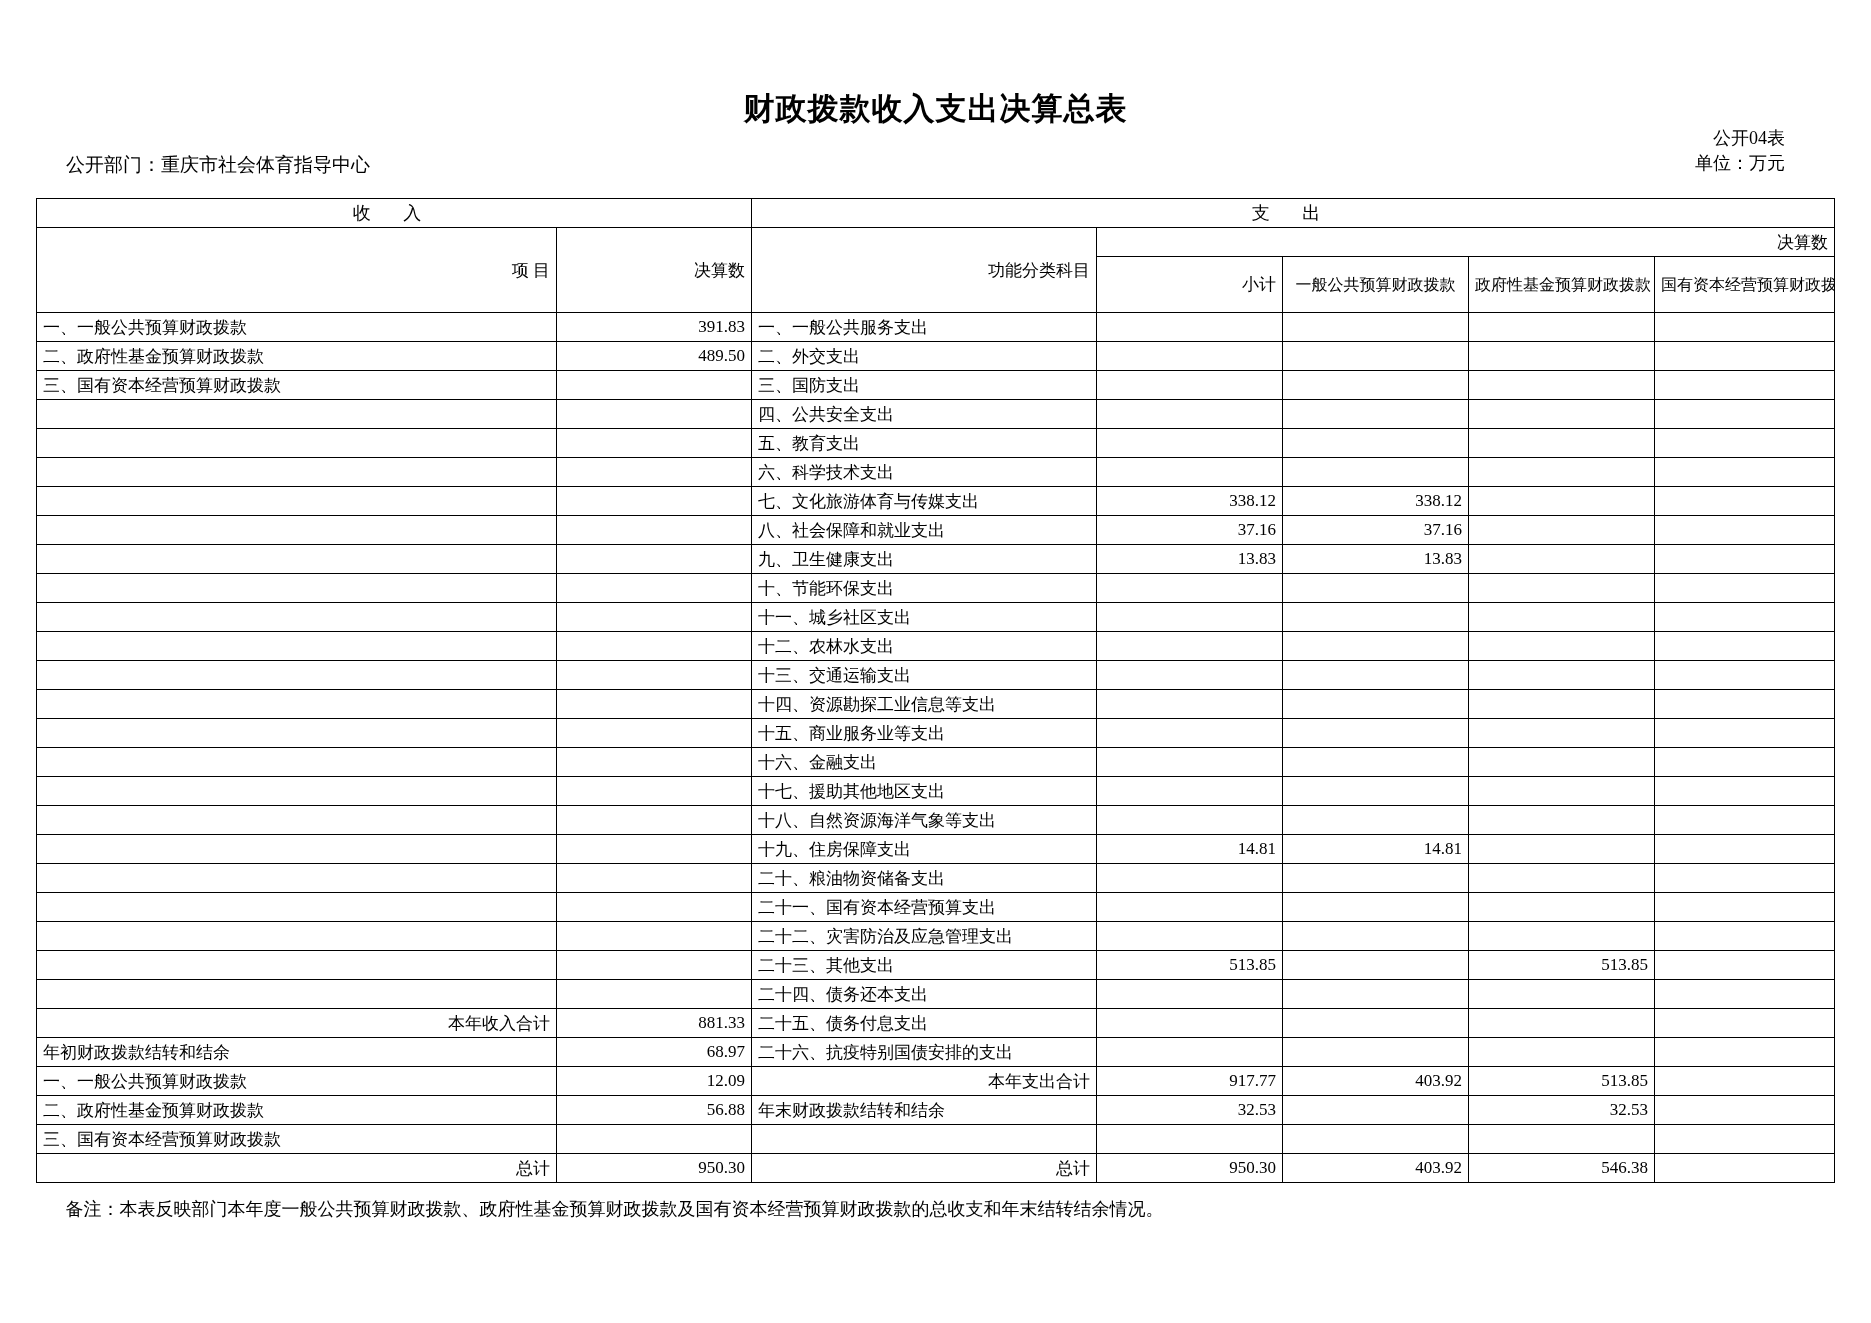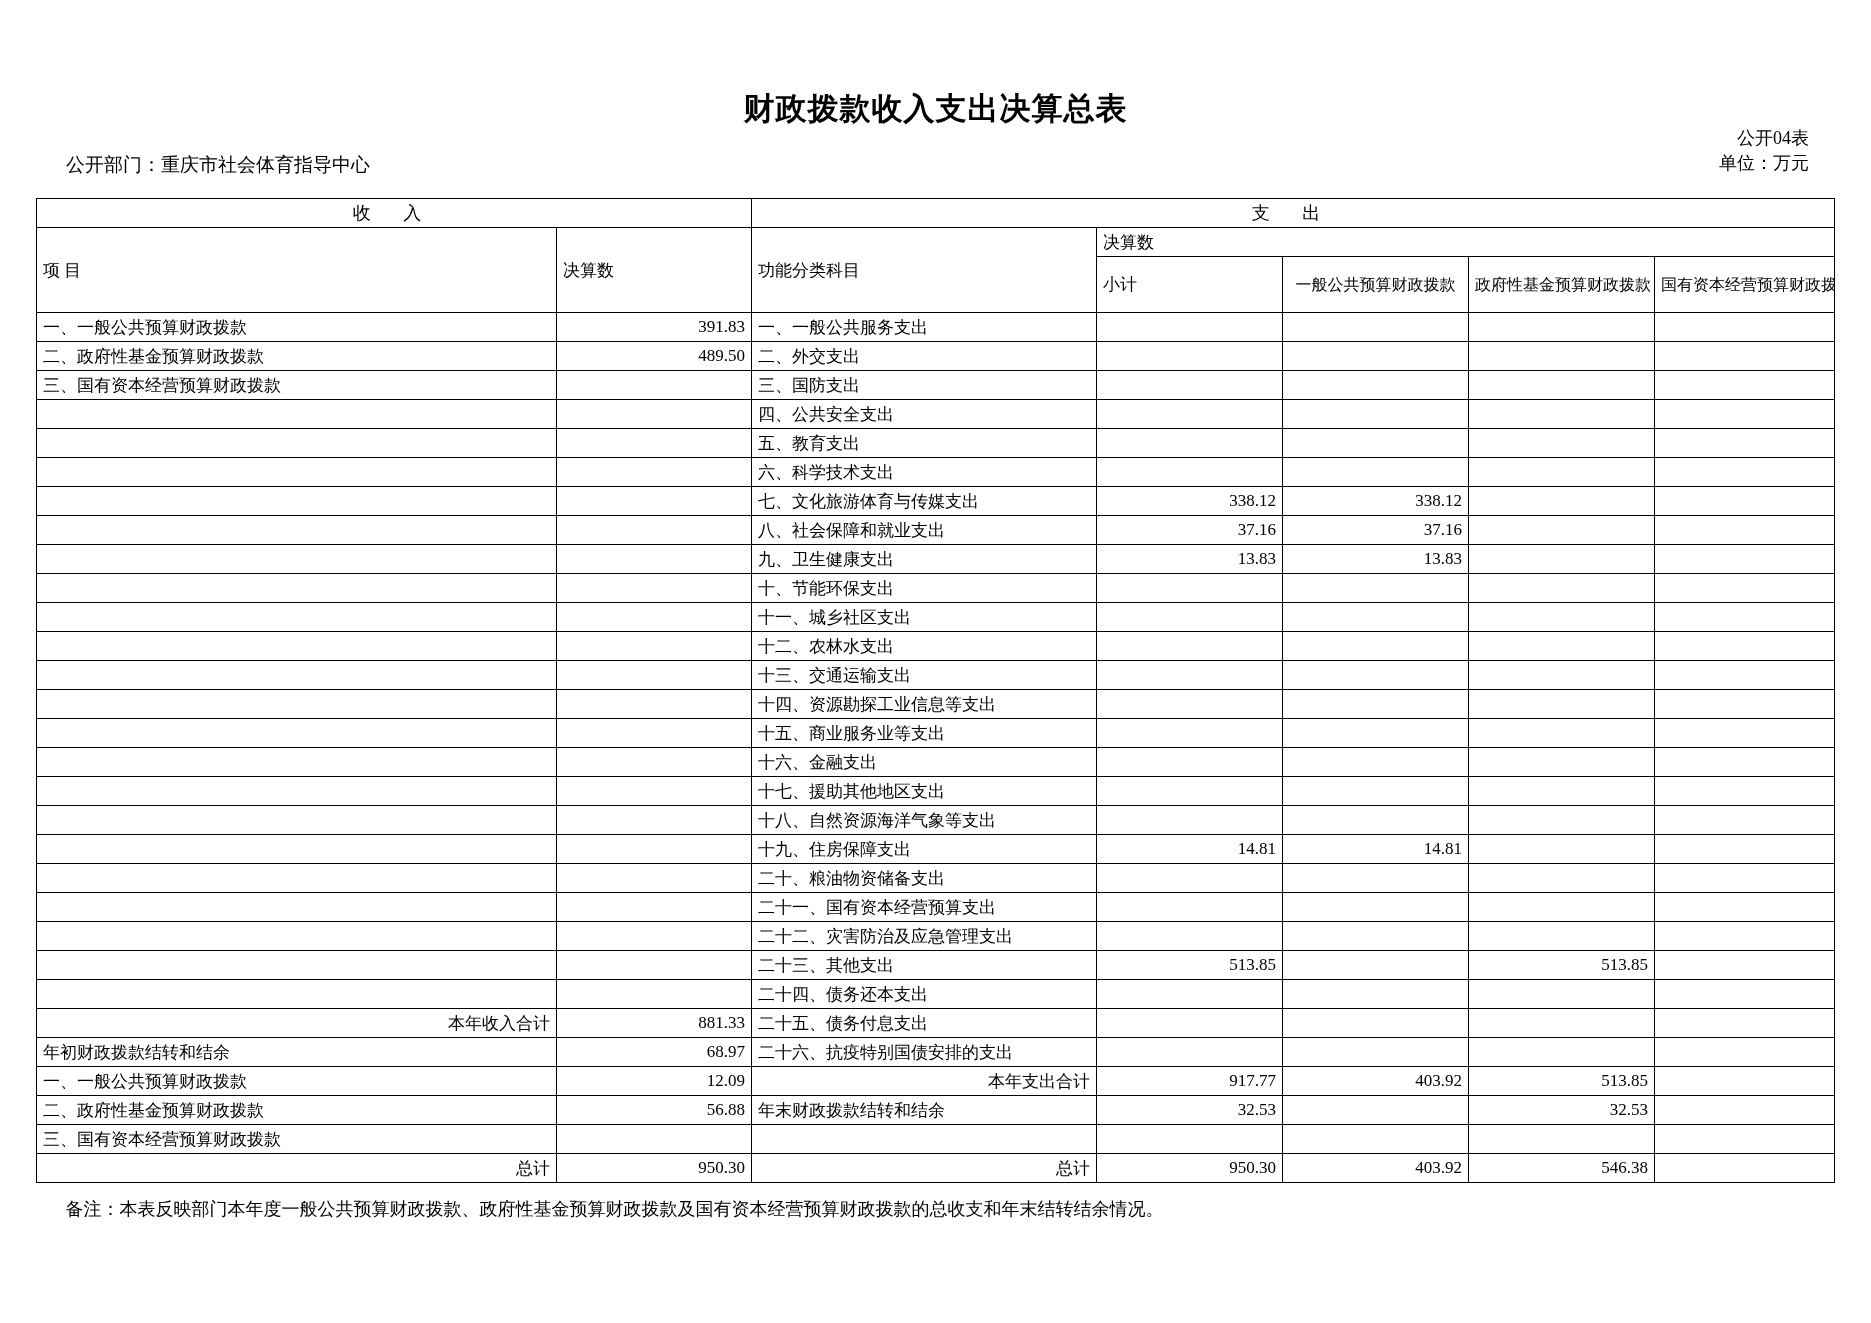--- a/index.html
+++ b/index.html
@@ -35,21 +35,21 @@
   }
   .dept {
     position: absolute;
     left: 66px;
     top: 0px;
     font-size: 19px;
     white-space: nowrap;
   }
   .right-meta {
     position: absolute;
-    right: 62px;
+    right: 86px;
     top: -26px;
     text-align: right;
     font-size: 18px;
     line-height: 25px;
   }
   table.main {
     border-collapse: collapse;
     margin: 0 auto;
     width: 1740px;
     table-layout: fixed;
@@ -58,21 +58,21 @@
   table.main td, table.main th {
     border: 1px solid #000000;
     padding: 0 6px;
     height: 28px;
     font-weight: normal;
     vertical-align: middle;
     overflow: hidden;
     white-space: nowrap;
   }
   .hdr {
-    text-align: left;
+    text-align: right;
     font-family: "Liberation Serif", serif;
   }
   .hdr-big {
     text-align: center;
     letter-spacing: 14px;
     font-size: 18px;
   }
   .hdr-tall { height: 56px; }
   .col-item { width: 520px; }
   .col-num  { width: 195px; }

